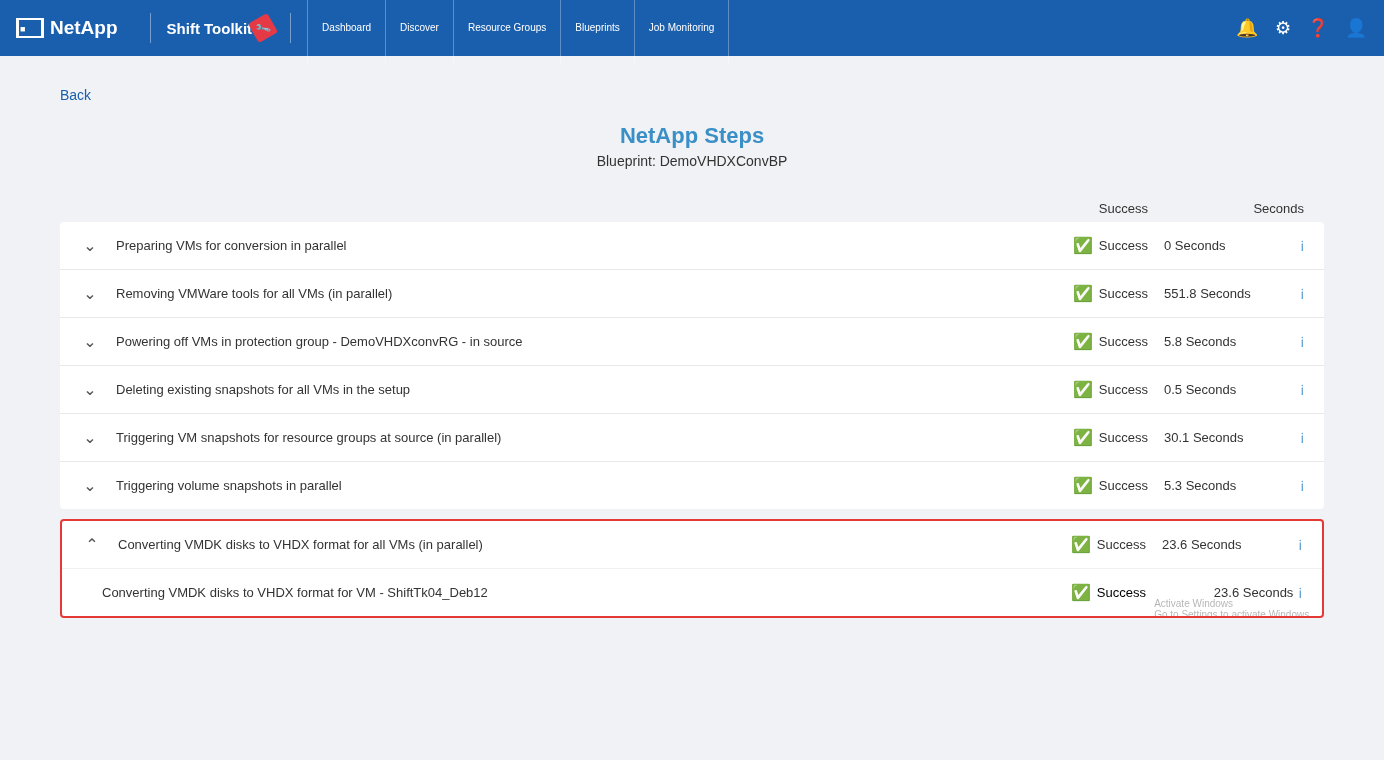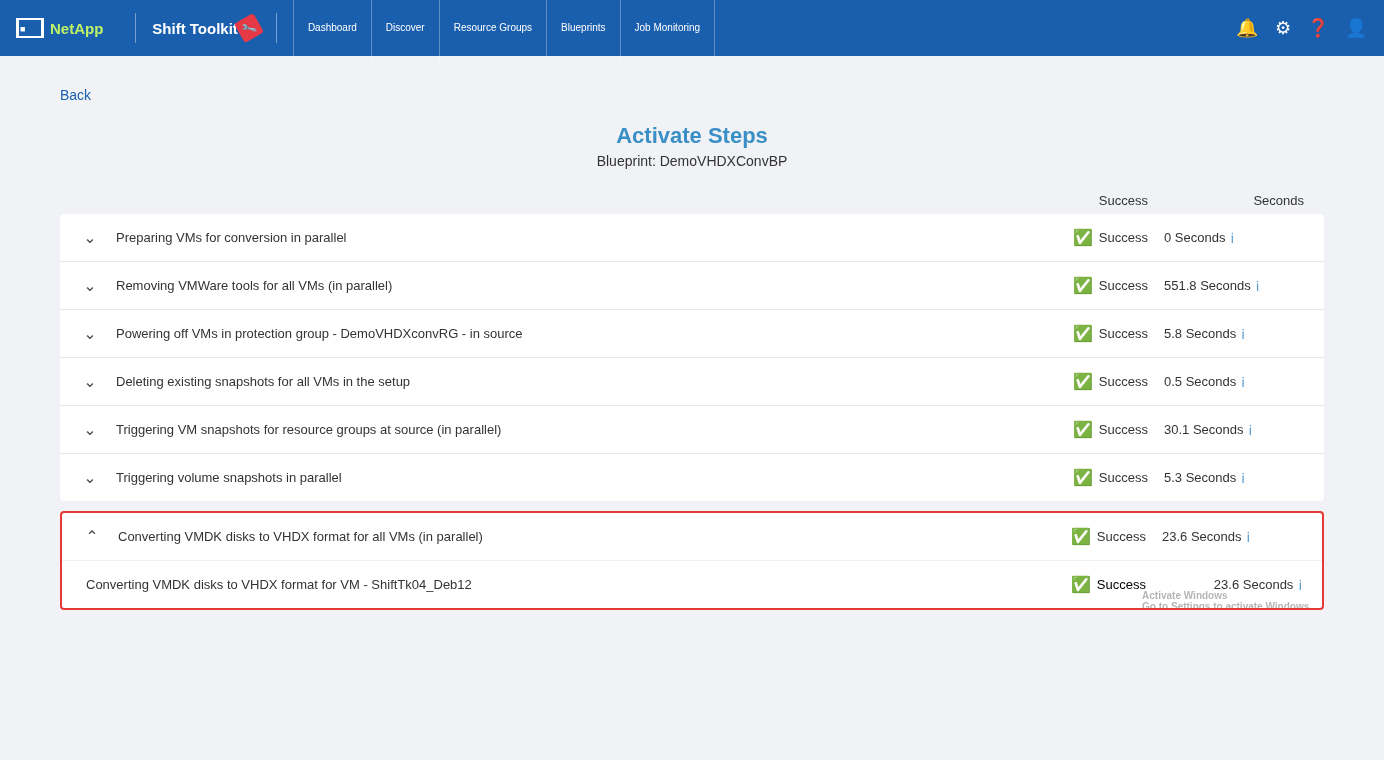--- a/index.html
+++ b/index.html
@@ -24,23 +24,23 @@
     .nav-logo-icon {
       width: 28px;
       height: 20px;
       background: white;
       display: flex;
       align-items: center;
       justify-content: center;
     }
     .nav-logo-icon svg { width: 22px; height: 16px; }
     .nav-brand {
-      font-size: 15px;
+      font-size: 19px;
       font-weight: bold;
-      color: #bef264;
+      color: #ffffff;
     }
     .nav-divider {
       width: 1px;
       height: 30px;
       background: rgba(255,255,255,0.4);
       margin: 0 16px;
     }
     .nav-toolkit {
       display: flex;
       align-items: center;
@@ -107,21 +107,21 @@
       text-align: center;
       color: #3a8fc7;
       font-size: 22px;
       font-weight: bold;
       margin-bottom: 4px;
     }
     .page-subtitle {
       text-align: center;
       color: #333;
       font-size: 14px;
-      margin-bottom: 24px;
+      margin-bottom: 32px;
     }
 
     
     .steps-table {
       background: white;
       border-radius: 4px;
       width: 100%;
     }
     .step-row {
       display: flex;
@@ -155,21 +155,21 @@
     }
     .status-icon {
       color: #4caf50;
       font-size: 16px;
     }
     .step-seconds {
       display: flex;
       align-items: center;
       gap: 5px;
       min-width: 140px;
-      justify-content: flex-start;
+      justify-content: space-between;
       font-size: 13px;
       color: #333;
     }
     .info-icon {
       color: #5a9fd4;
       font-size: 14px;
       cursor: pointer;
     }
     .col-headers {
       display: flex;
@@ -199,21 +199,21 @@
       border-radius: 4px;
       overflow: hidden;
       margin-top: -1px;
     }
     .highlighted-section .step-row {
       border-bottom: none;
     }
     .sub-row {
       display: flex;
       align-items: center;
-      padding: 14px 20px 14px 24px;
+      padding: 14px 20px 14px 40px;
       gap: 16px;
       border-top: 1px solid #f0f0f0;
     }
     .sub-name {
       flex: 1;
       font-size: 13px;
       color: #333;
     }
     .sub-status {
       display: flex;
@@ -234,21 +234,20 @@
       position: relative;
     }
     .activate-watermark {
       position: absolute;
       bottom: -18px;
       right: -10px;
       font-size: 10px;
       color: rgba(0,0,0,0.3);
       white-space: nowrap;
       pointer-events: none;
-      font-weight: bold;
     }
   </style>
 </head>
 <body>
 
 <nav class="navbar">
   <div class="nav-logo">
     <div class="nav-logo-icon">
       <svg viewBox="0 0 22 16" fill="#1a5fae">
         <rect x="0" y="0" width="22" height="16" fill="#1a5fae"></rect>
@@ -274,21 +273,21 @@
     <button class="nav-icon-btn">🔔</button>
     <button class="nav-icon-btn">⚙</button>
     <button class="nav-icon-btn">❓</button>
     <button class="nav-icon-btn">👤</button>
   </div>
 </nav>
 
 <div class="main-content">
   <a class="back-link">Back</a>
 
-  <h1 class="page-title">Activate Steps</h1>
+  <h1 class="page-title">NetApp Steps</h1>
   <p class="page-subtitle">Blueprint: DemoVHDXConvBP</p>
 
   
   <div class="col-headers">
     <div class="col-header-spacer"></div>
     <div class="col-header-success">Success</div>
     <div class="col-header-seconds">Seconds</div>
   </div>
 
   

